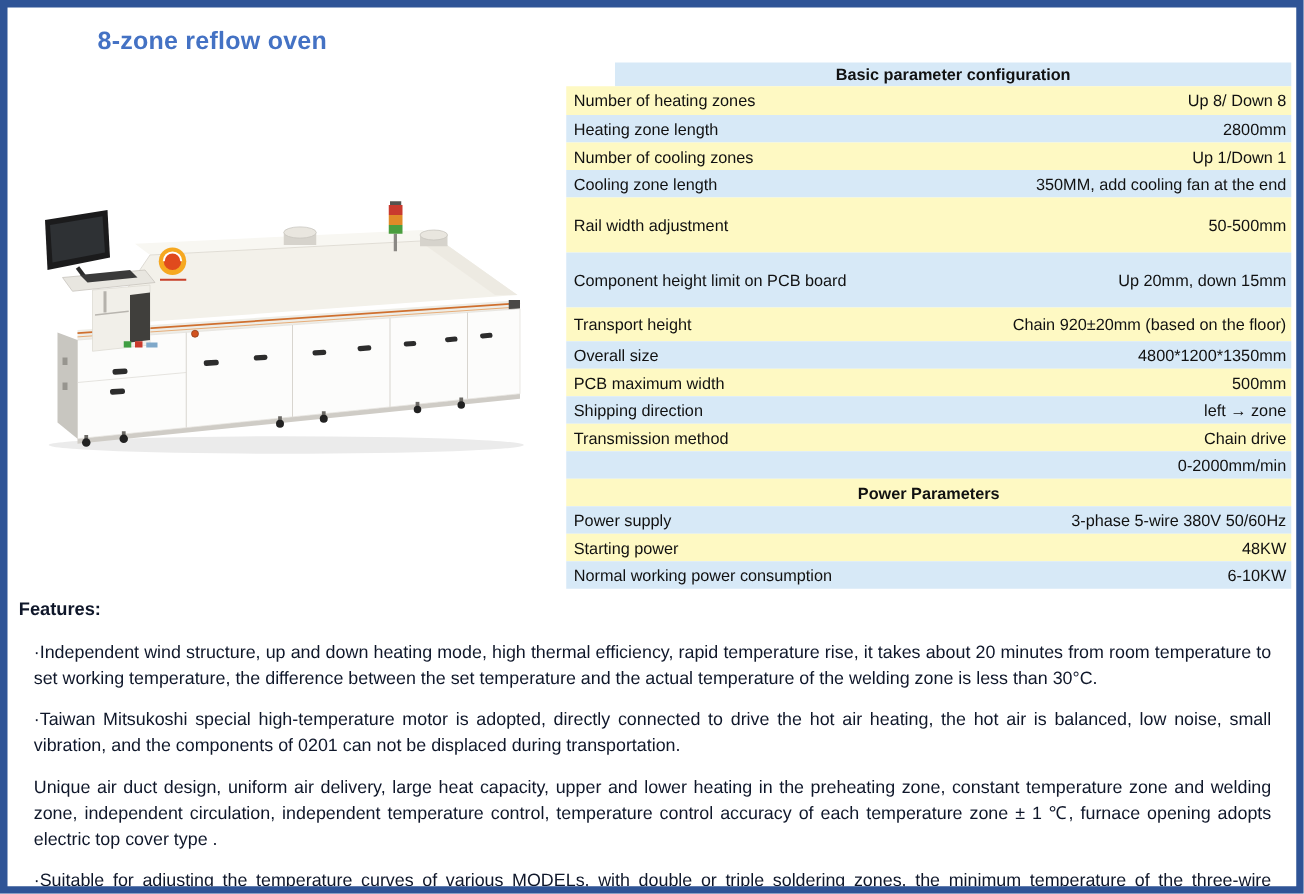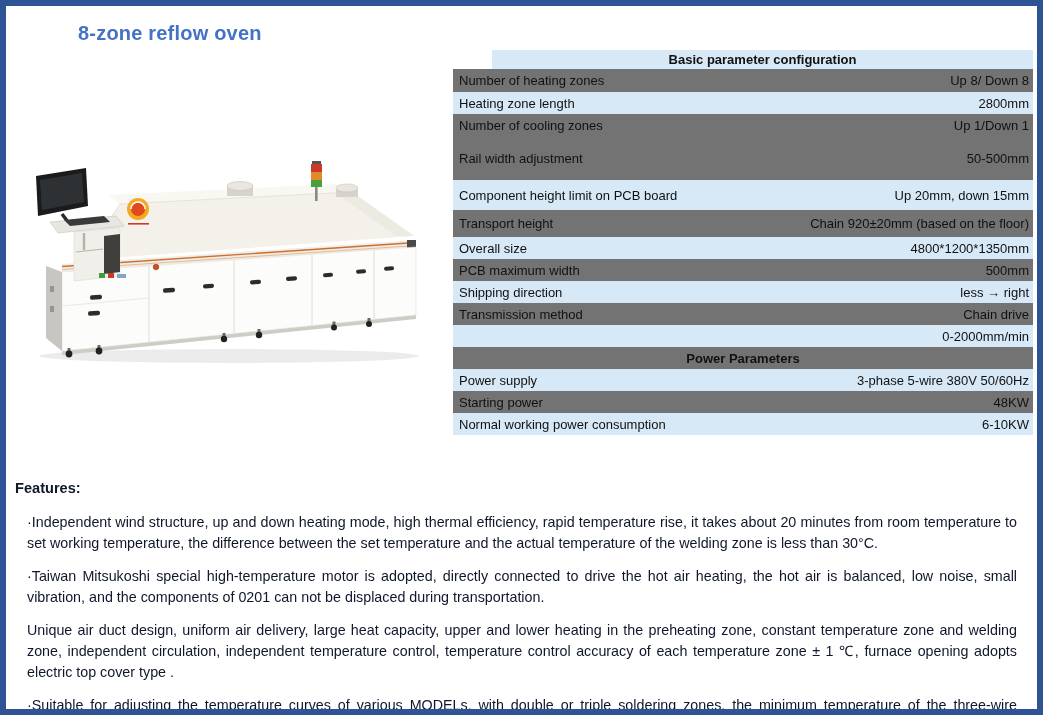--- a/index.html
+++ b/index.html
@@ -20,23 +20,23 @@
     font-size:20px;font-weight:bold;color:var(--accent);letter-spacing:0.2px;
   }
   
   .photo{position:absolute;left:18px;top:148px;width:412px;height:212px;}
   
   .spec{position:absolute;left:447px;top:44px;width:580px;font-size:13px;}
   .trow{display:flex;align-items:center;}
   .trow .tl{width:245px;padding-left:6px;white-space:nowrap;}
   .trow .tv{flex:1;text-align:right;padding-right:4px;white-space:nowrap;}
   .bgb{background:var(--row_blue);}
-  .bgw{background:#737373;}
+  .bgw{background:#fef9c3;}
   .h19{height:19px;margin-left:39px;}.h22{height:22px;}.h23{height:23px;}
-  .h27{height:27px;}.h30{height:30px;}.h44{height:44px;}
+  .h27{height:27px;}.h30{height:44px;}.h44{height:44px;}
   .thead,.tsect{justify-content:center;font-weight:bold;}
   
   .features{position:absolute;left:9px;top:472px;width:1014px;font-size:14.3px;line-height:1.47;color:#0f172a;}
   .features h3{margin:0;font-size:14.6px;font-weight:bold;line-height:1.5;}
   .features p{margin:12px;text-align:justify;}
 </style>
 </head>
 <body>
 
 <div class="page">
@@ -160,20 +160,24 @@
       <div class="tv">Up 8/ Down 8</div>
     </div>
     <div class="trow bgb h22">
       <div class="tl">Heating zone length</div>
       <div class="tv">2800mm</div>
     </div>
     <div class="trow bgw h22">
       <div class="tl">Number of cooling zones</div>
       <div class="tv">Up 1/Down 1</div>
     </div>
+    <div class="trow bgb h22">
+      <div class="tl">Cooling zone length</div>
+      <div class="tv">350MM, add cooling fan at the end</div>
+    </div>
     <div class="trow bgw h44">
       <div class="tl">Rail width adjustment</div>
       <div class="tv">50-500mm</div>
     </div>
     <div class="trow bgb h30">
       <div class="tl">Component height limit on PCB board</div>
       <div class="tv">Up 20mm, down 15mm</div>
     </div>
     <div class="trow bgw h27">
       <div class="tl">Transport height</div>
@@ -182,21 +186,21 @@
     <div class="trow bgb h22">
       <div class="tl">Overall size</div>
       <div class="tv">4800*1200*1350mm</div>
     </div>
     <div class="trow bgw h22">
       <div class="tl">PCB maximum width</div>
       <div class="tv">500mm</div>
     </div>
     <div class="trow bgb h22">
       <div class="tl">Shipping direction</div>
-      <div class="tv">less → right</div>
+      <div class="tv">left → zone</div>
     </div>
     <div class="trow bgw h22">
       <div class="tl">Transmission method</div>
       <div class="tv">Chain drive</div>
     </div>
     <div class="trow bgb h22">
       <div class="tv">0-2000mm/min</div>
     </div>
 
     <div class="trow tsect bgw h22">Power Parameters</div>

